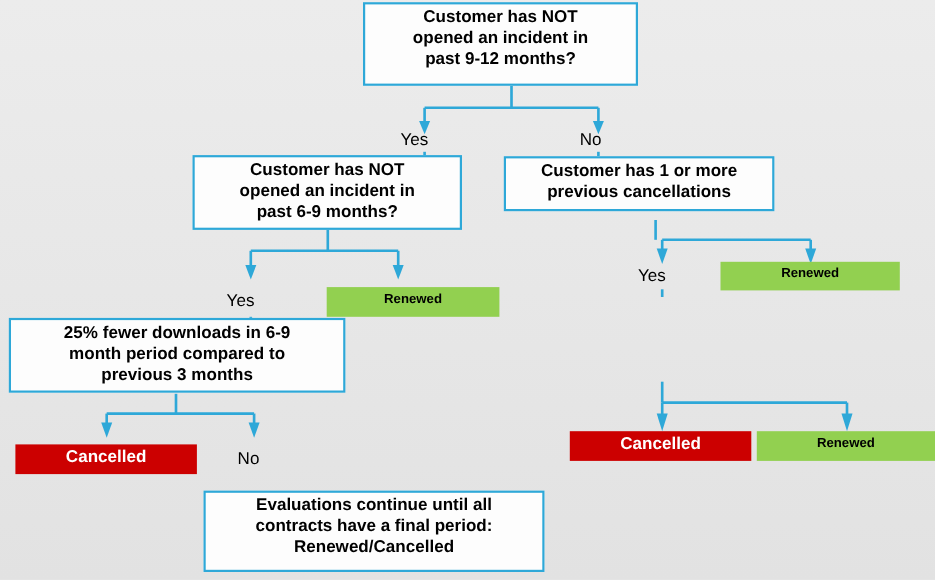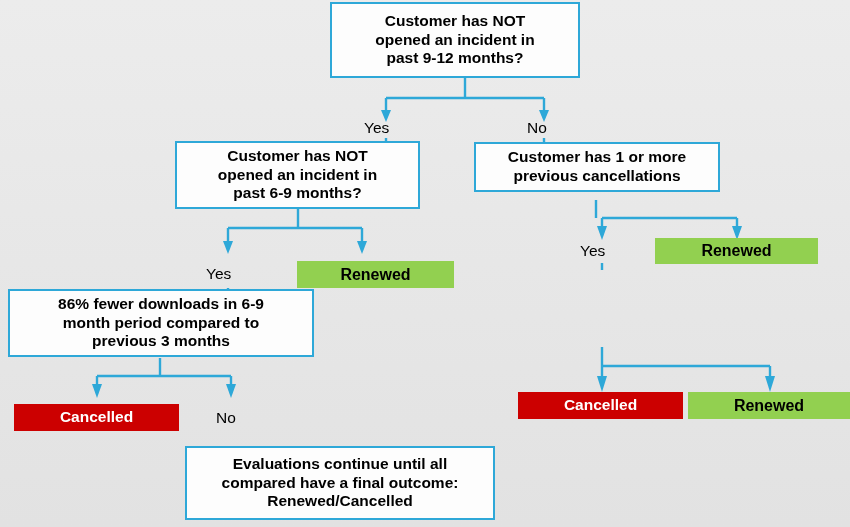--- a/index.html
+++ b/index.html
@@ -23,34 +23,33 @@
     position: absolute;
     box-sizing: border-box;
     background: #ffffff;
     border: 2px solid #2ea8d8;
     color: #000000;
     font-weight: bold;
     font-size: 15.5px;
     line-height: 1.22;
     text-align: center;
     display: flex;
-    align-items: center;
     justify-content: center;
     padding: 3px 13px;
     white-space: pre-line;
   }
   .node.decision {
     background: #fdfdfd;
   }
   .node.renewed {
     background: #92d050;
     border: none;
     color: #000000;
     font-weight: bold;
-    font-size: 16px;
+    font-size: 12px;
   }
   .node.cancelled {
     background: #cc0000;
     border: none;
     color: #ffffff;
     font-weight: bold;
     font-size: 15.5px;
   }
   .label {
     position: absolute;
@@ -134,21 +133,21 @@
   <div class="label" style="left:527px; top:119px;">
     <span>No</span>
   </div>
 
   <div class="node decision" style="left:175px; top:141px; width:245px; height:68px;">
     <span>Customer has NOT
 opened an incident in
 past 6-9 months?</span>
   </div>
 
-  <div class="node decision" style="left:474px; top:142px; width:246px; height:50px;">
+  <div class="node decision" style="left:458px; top:142px; width:246px; height:50px;">
     <span>Customer has 1 or more
 previous cancellations</span>
   </div>
 
   <div class="label" style="left:206px; top:265px;">
     <span>Yes</span>
   </div>
 
   <div class="node renewed" style="left:297px; top:261px; width:157px; height:27px;">
     <span>Renewed</span>
@@ -156,21 +155,21 @@
 
   <div class="label" style="left:580px; top:242px;">
     <span>Yes</span>
   </div>
 
   <div class="node renewed" style="left:655px; top:238px; width:163px; height:26px;">
     <span>Renewed</span>
   </div>
 
   <div class="node decision" style="left:8px; top:289px; width:306px; height:68px;">
-    <span>86% fewer downloads in 6-9
+    <span>25% fewer downloads in 6-9
 month period compared to
 previous 3 months</span>
   </div>
 
 
   <div class="node cancelled" style="left:14px; top:404px; width:165px; height:27px;">
     <span>Cancelled</span>
   </div>
 
   <div class="label" style="left:216px; top:409px;">
@@ -180,17 +179,17 @@
   <div class="node cancelled" style="left:518px; top:392px; width:165px; height:27px;">
     <span>Cancelled</span>
   </div>
 
   <div class="node renewed" style="left:688px; top:392px; width:162px; height:27px;">
     <span>Renewed</span>
   </div>
 
   <div class="node decision" style="left:185px; top:446px; width:310px; height:74px;">
     <span>Evaluations continue until all
-compared have a final outcome:
+contracts have a final period:
 Renewed/Cancelled</span>
   </div>
 
 </div>
 
 </body></html>

